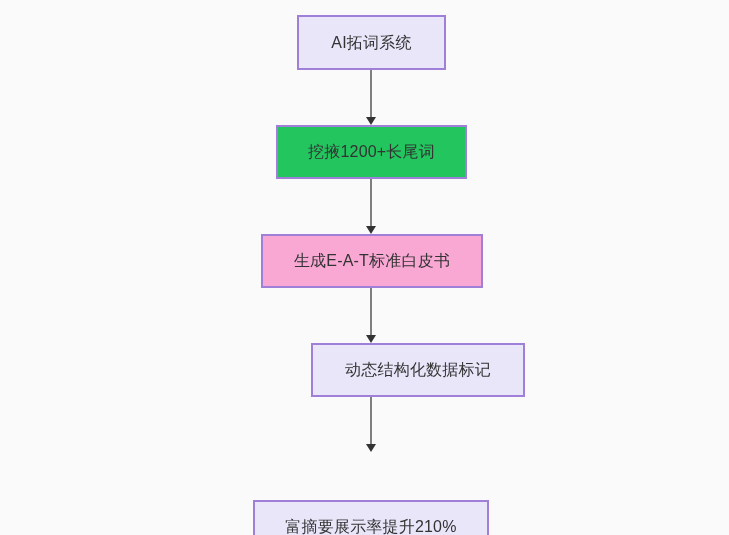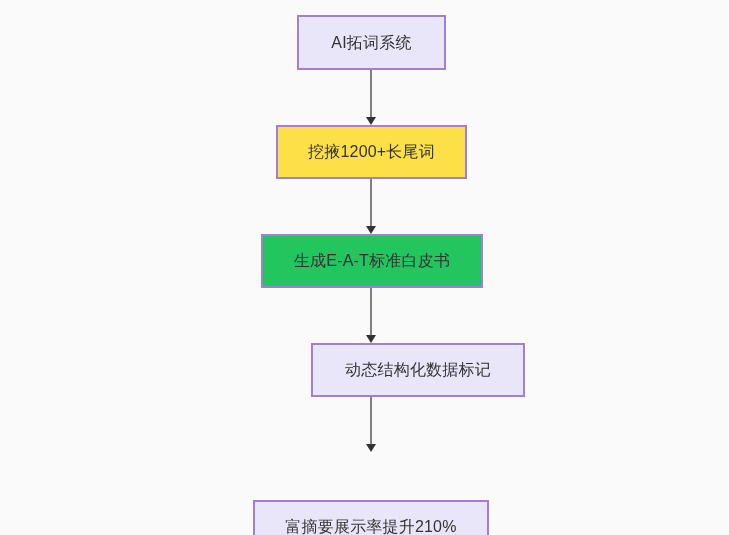--- a/index.html
+++ b/index.html
@@ -61,30 +61,30 @@
 
   <div class="node" id="n1" style="left: 297px; top: 15px; width: 149px; height: 55px; background: rgb(233, 230, 250); border-color: rgb(159, 127, 216); color: rgb(51, 51, 51);">
     <span>AI拓词系统</span>
   </div>
 
   <div class="edge" id="e1" style="left: 371px; top: 70px; height: 55px;">
     <div class="edge-line" style="height: 47px; background: rgb(127, 127, 127);"></div>
     <div class="edge-arrow" style="top: 47px; border-top-color: rgb(51, 51, 51);"></div>
   </div>
 
-  <div class="node" id="n2" style="left: 276px; top: 125px; width: 191px; height: 54px; background: #fde047; border-color: rgb(159, 127, 216); color: rgb(51, 51, 51);">
+  <div class="node" id="n2" style="left: 276px; top: 125px; width: 191px; height: 54px; background: #22c55e; border-color: rgb(159, 127, 216); color: rgb(51, 51, 51);">
     <span>挖掖1200+长尾词</span>
   </div>
 
   <div class="edge" id="e2" style="left: 371px; top: 179px; height: 55px;">
     <div class="edge-line" style="height: 47px; background: rgb(127, 127, 127);"></div>
     <div class="edge-arrow" style="top: 47px; border-top-color: rgb(51, 51, 51);"></div>
   </div>
 
-  <div class="node" id="n3" style="left: 261px; top: 234px; width: 222px; height: 54px; background: #22c55e; border-color: rgb(159, 127, 216); color: rgb(51, 51, 51);">
+  <div class="node" id="n3" style="left: 261px; top: 234px; width: 222px; height: 54px; background: #f9a8d4; border-color: rgb(159, 127, 216); color: rgb(51, 51, 51);">
     <span>生成E-A-T标准白皮书</span>
   </div>
 
   <div class="edge" id="e3" style="left: 371px; top: 288px; height: 55px;">
     <div class="edge-line" style="height: 47px; background: rgb(127, 127, 127);"></div>
     <div class="edge-arrow" style="top: 47px; border-top-color: rgb(51, 51, 51);"></div>
   </div>
 
   <div class="node" id="n4" style="left: 264px; top: 343px; width: 214px; height: 54px; background: rgb(233, 230, 250); border-color: rgb(159, 127, 216); color: rgb(51, 51, 51); margin-left: 47px;">
     <span>动态结构化数据标记</span>

